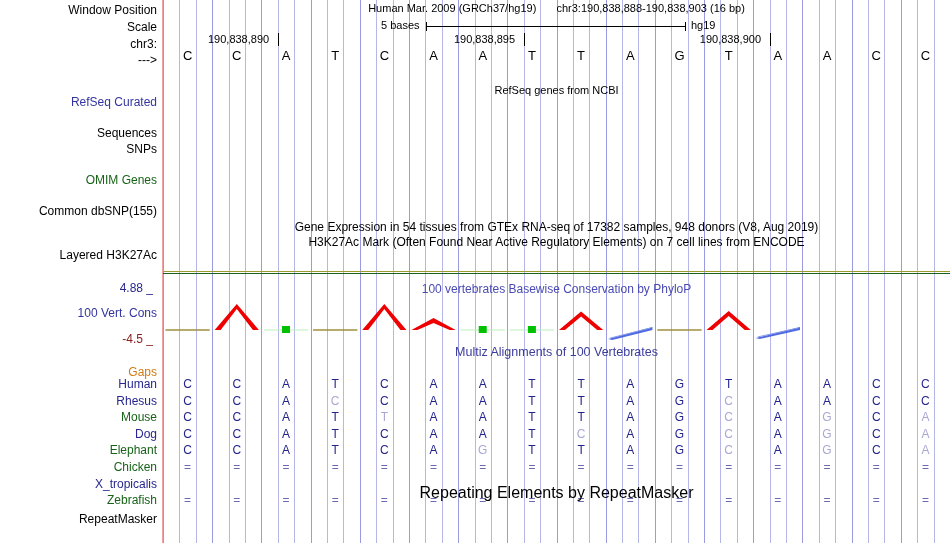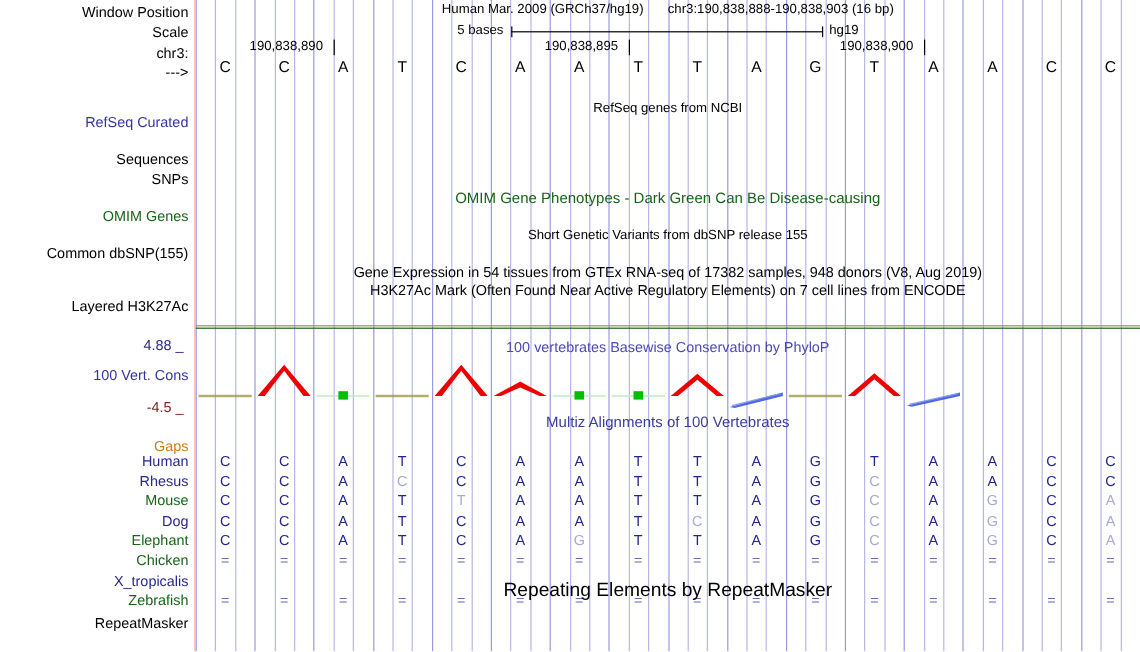--- a/index.html
+++ b/index.html
@@ -188,22 +188,20 @@
         <div class="basecell" style="left: 442.688px; width: 49.1875px;">A</div>
         <div class="basecell" style="left: 491.875px; width: 49.1875px;">G</div>
         <div class="basecell" style="left: 541.062px; width: 49.1875px;">T</div>
         <div class="basecell" style="left: 590.25px; width: 49.1875px;">A</div>
         <div class="basecell" style="left: 639.438px; width: 49.1875px;">A</div>
         <div class="basecell" style="left: 688.625px; width: 49.1875px;">C</div>
         <div class="basecell" style="left: 737.812px; width: 49.1875px;">C</div>
       </div>
 
     <div class="centertext" style="top:85px;">RefSeq genes from NCBI</div>
-    <div class="centertext green" style="top:160px;font-size:12.5px;">OMIM Gene Phenotypes - Dark Green Can Be Disease-causing</div>
-    <div class="centertext" style="top:191px;">Short Genetic Variants from dbSNP release 155</div>
     <div class="centertext" style="top:222px;font-size:12px;">Gene Expression in 54 tissues from GTEx RNA-seq of 17382 samples, 948 donors (V8, Aug 2019)</div>
     <div class="centertext" style="top:237px;font-size:12px;">H3K27Ac Mark (Often Found Near Active Regulatory Elements) on 7 cell lines from ENCODE</div>
 
     <div class="consSep" style="top:271px;background:#9a9a30;"></div>
     <div class="consSep" style="top:273px;background:#186318;"></div>
 
     <div class="centertext blue" style="top:284px;font-size:12px;">100 vertebrates Basewise Conservation by PhyloP</div>
 
     <svg id="consSvg" width="787" height="50" style="top:298px;">
         <line x1="2.459374999999998" y1="32" x2="46.728125000000006" y2="32" stroke="#9a8a30" stroke-width="2" opacity="0.7"></line>

